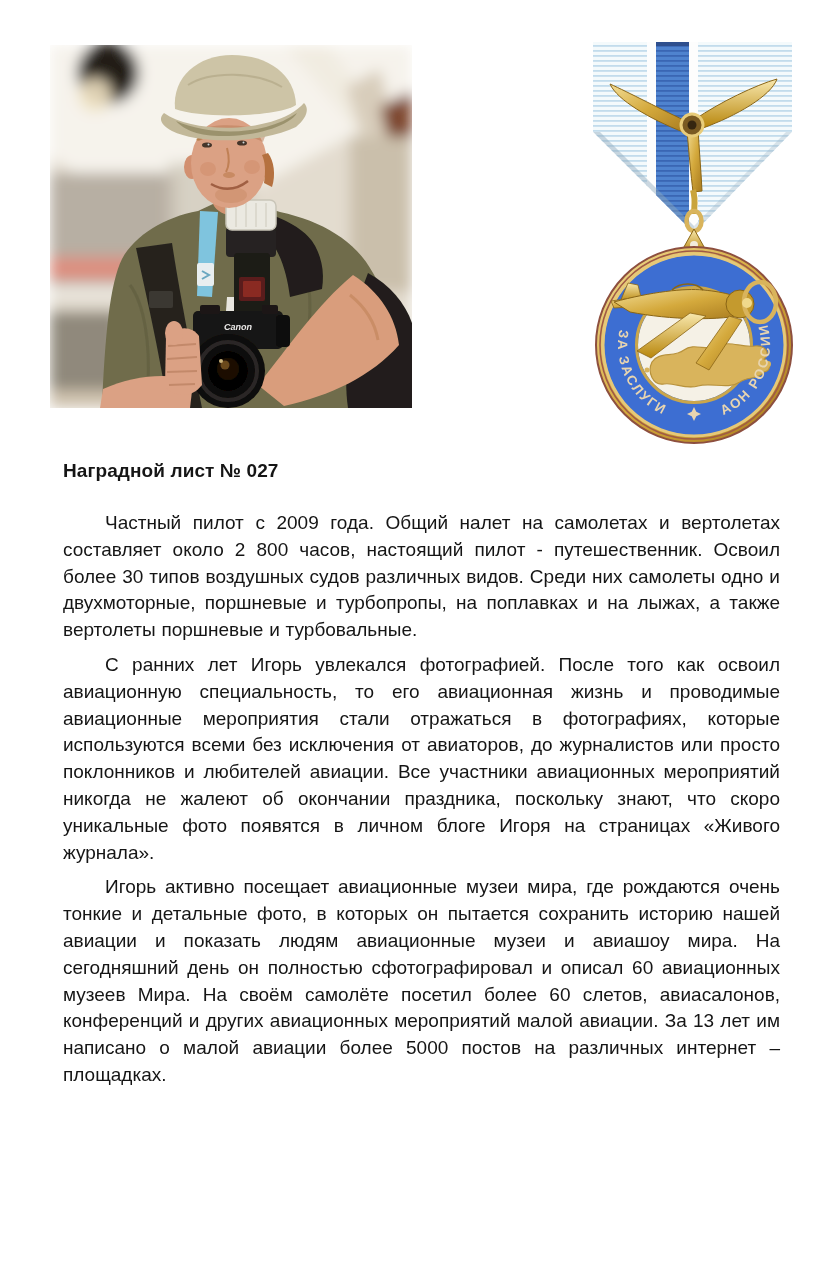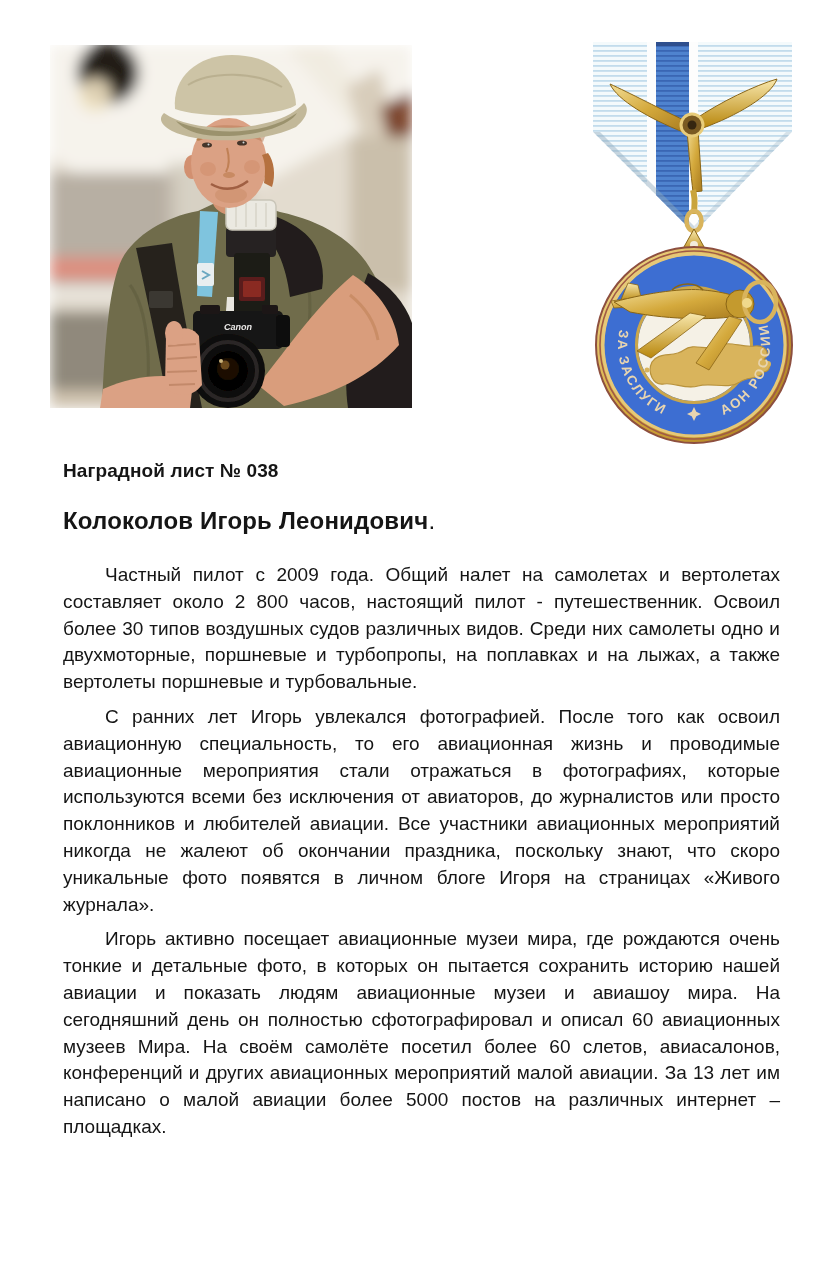--- a/index.html
+++ b/index.html
@@ -220,20 +220,19 @@
           <path id="ringArc" d="M38.2,267 A76,76 0 1 0 169.8,267" fill="none"></path>
           <text><textPath href="#ringArc" startOffset="24%" text-anchor="middle">ЗА ЗАСЛУГИ</textPath></text>
           <text><textPath href="#ringArc" startOffset="77%" text-anchor="middle">АОН РОССИИ</textPath></text>
           <polygon points="104,367 106.3,371.7 111,374 106.3,376.3 104,381 101.7,376.3 97,374 101.7,371.7" fill="#e8d5b0"></polygon>
         </g>
       </g>
     </svg>
   </div>
 
   <div class="content">
-    <div class="doc-number">Наградной лист № 038</div>
-    <div class="doc-name"><span>Колоколов Игорь Леонидович</span><span class="suffix">.</span></div>
+    <div class="doc-number">Наградной лист № 027</div>
     <p class="body-par first">Частный пилот с 2009 года. Общий налет на самолетах и вертолетах составляет около 2 800 часов, настоящий пилот - путешественник. Освоил более 30 типов воздушных судов различных видов. Среди них самолеты одно и двухмоторные, поршневые и турбопропы, на поплавках и на лыжах, а также вертолеты поршневые и турбовальные.</p>
     <p class="body-par">С ранних лет Игорь увлекался фотографией. После того как освоил авиационную специальность, то его авиационная жизнь и проводимые авиационные мероприятия стали отражаться в фотографиях, которые используются всеми без исключения от авиаторов, до журналистов или просто поклонников и любителей авиации. Все участники авиационных мероприятий никогда не жалеют об окончании праздника, поскольку знают, что скоро уникальные фото появятся в личном блоге Игоря на страницах «Живого журнала».</p>
     <p class="body-par">Игорь активно посещает авиационные музеи мира, где рождаются очень тонкие и детальные фото, в которых он пытается сохранить историю нашей авиации и показать людям авиационные музеи и авиашоу мира. На сегодняшний день он полностью сфотографировал и описал 60 авиационных музеев Мира. На своём самолёте посетил более 60 слетов, авиасалонов, конференций и других авиационных мероприятий малой авиации. За 13 лет им написано о малой авиации более 5000 постов на различных интернет – площадках.</p>
   </div>
 
 </div>
 
 </body></html>

